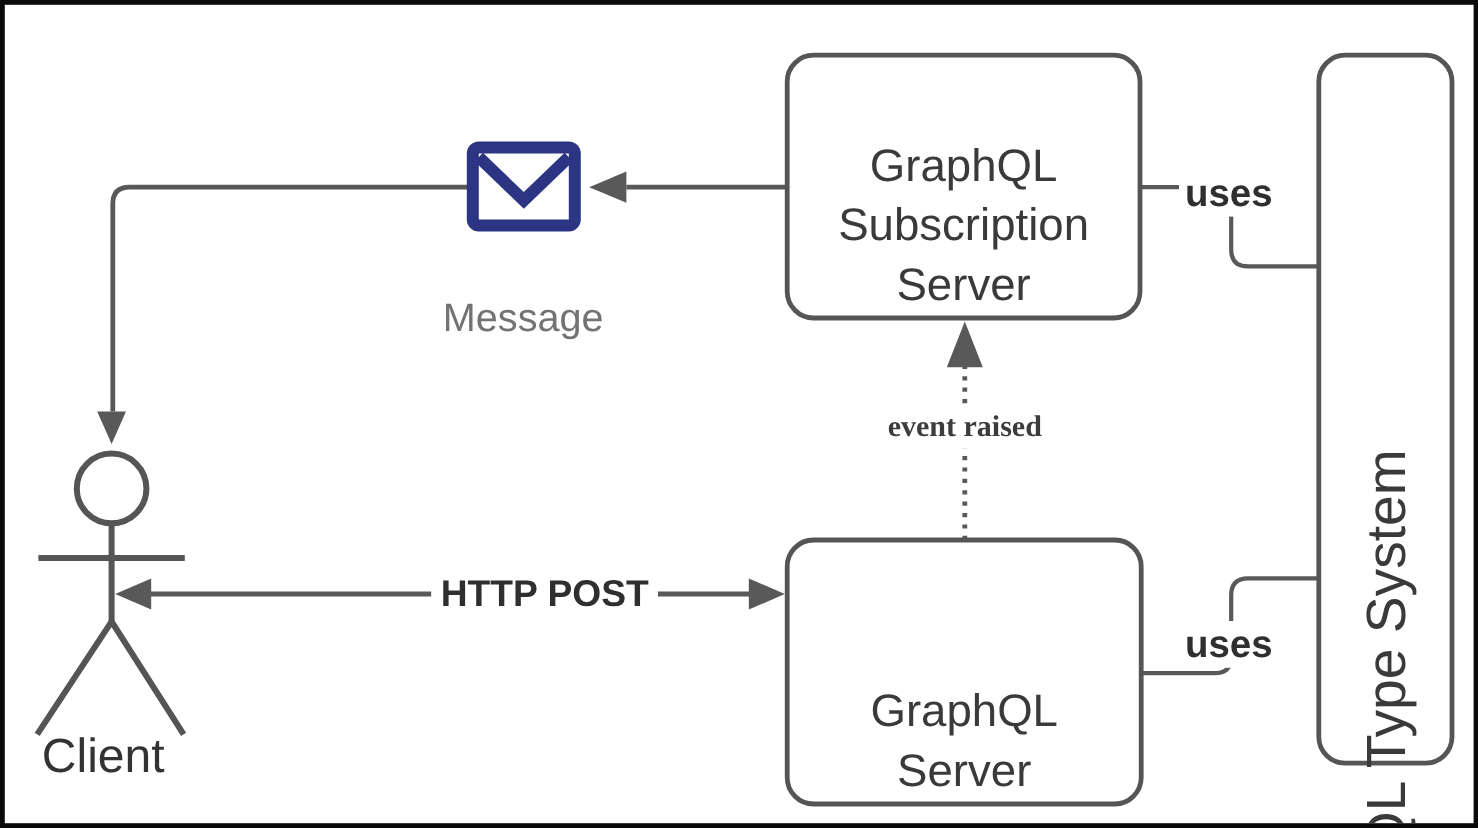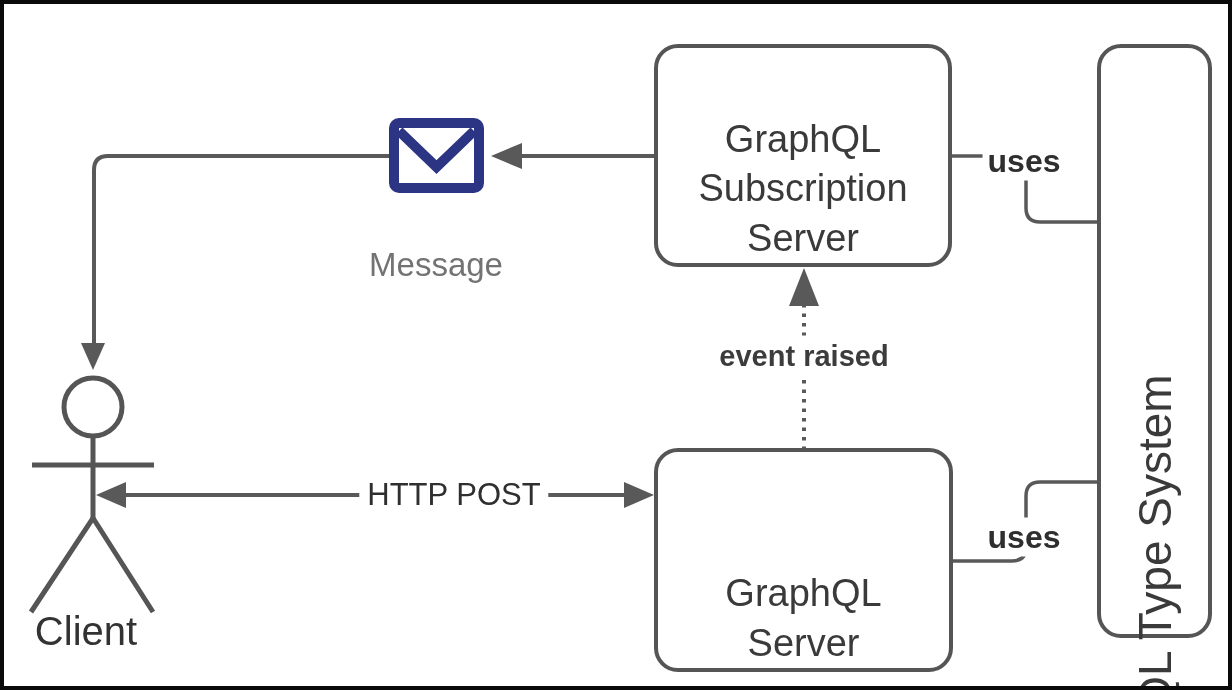--- a/index.html
+++ b/index.html
@@ -46,24 +46,24 @@
     transform: rotate(-90deg);
   }
   .float-label {
     position: absolute;
     transform: translate(-50%, -50%);
     white-space: pre-line;
   }
   .lbl-message { left: 432px; top: 221px; font-size: 33px; color: #737373; margin-top: 40px; }
   .lbl-note    { left: 432px; top: 276px; font-size: 24px; line-height: 1.2; color: #4c4c4c; }
   .lbl-client  { left: 82px;  top: 627px; font-size: 40px; color: #333333; }
-  .lbl-http    { left: 450px; top: 491px; font-size: 31px; font-weight: 400; color: #2f2f2f;
+  .lbl-http    { left: 450px; top: 491px; font-size: 31px; font-weight: 700; color: #2f2f2f;
                  background: #ffffff; padding: 2px 8px; }
-  .lbl-event   { left: 800px; top: 352px; font-size: 29px; font-weight: 700; color: #3c3c3c;
-                 background: #ffffff; padding: 4px 10px; }
+  .lbl-event   { left: 800px; top: 352px; font-size: 25px; font-weight: 700; color: #3c3c3c;
+                 background: #ffffff; padding: 4px 10px; font-family: Liberation Serif, serif; }
   .lbl-uses    { font-size: 32px; font-weight: 700; color: #2f2f2f;
                  background: #ffffff; padding: 1px 5px; }
   .lbl-uses-top    { left: 1020px; top: 157px; }
   .lbl-uses-bottom { left: 1020px; top: 533px; }
 </style>
 </head>
 <body>
 
 <div class="canvas">
 

